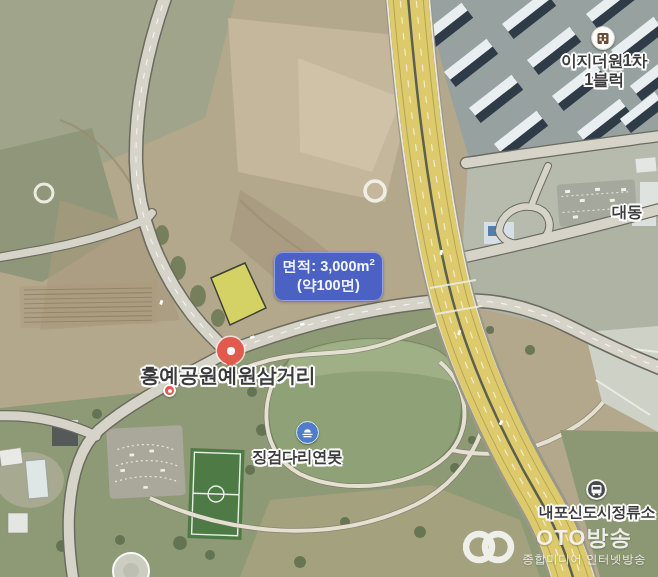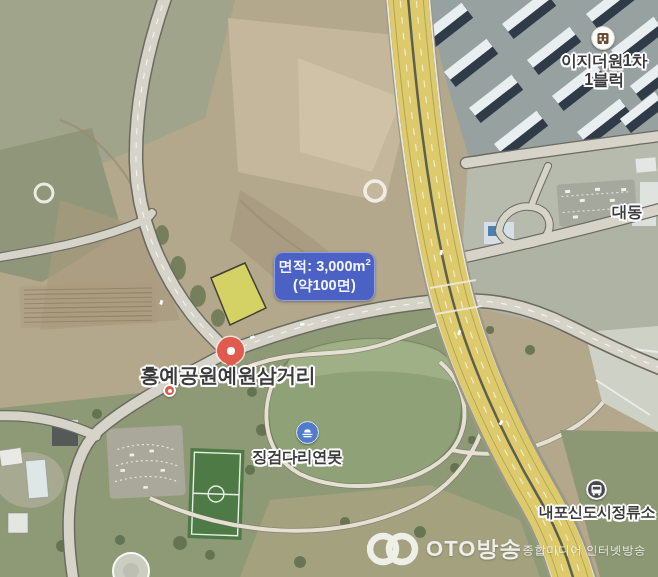--- a/index.html
+++ b/index.html
@@ -11,21 +11,21 @@
   .map-viewport svg.basemap { position:absolute; left:0; top:0; width:658px; height:577px; display:block; }
   .ol { position:absolute; }
   .maplabel {
     color:#3b3b3b; font-weight:bold; line-height:1.18; letter-spacing:-0.5px;
     text-shadow:-1.5px -1.5px 0 #fff, 1.5px -1.5px 0 #fff, -1.5px 1.5px 0 #fff, 1.5px 1.5px 0 #fff,
                  0 -2px 0 #fff, 0 2px 0 #fff, -2px 0 0 #fff, 2px 0 0 #fff;
     white-space:nowrap; text-align:center;
   }
   
   .tooltip {
-    left:274px; top:252px; width:101px; height:49px;
+    left:274px; top:252px; width:109px; height:49px;
     background:#4b61c4; border:1px solid rgba(180,195,240,.65);
     border-radius:9px; color:#f2f5ff; text-align:center;
     font-size:14.5px; font-weight:bold; line-height:1.35; padding-top:3px;
     box-shadow:0 1px 3px rgba(0,0,30,.35);
   }
   .tooltip sup { font-size:9.5px; }
   
   .marker-red {
     left:217px; top:337px; width:27px; height:27px; border-radius:50%;
     background:#e05a4d; box-shadow:0 0 0 1.5px rgba(255,240,235,.8);
@@ -52,21 +52,21 @@
   .lbl-apt   { left:536px; top:52px;  width:136px; font-size:16px; }
   .lbl-dist  { left:612px; top:203px; font-size:15.5px; }
   .lbl-int   { left:135px; top:364px; width:185px; font-size:20px; }
   .lbl-pond  { left:224px; top:448px; width:146px; font-size:15.5px; }
   .lbl-bus   { left:524px; top:503px; width:146px; font-size:15px; }
   
   .watermark {
     right:12px; bottom:10px; display:flex; align-items:center; gap:7px;
     color:#f5f5f3; opacity:.93; text-shadow:0 1px 2px rgba(40,40,40,.35);
   }
-  .watermark .txt { display:flex; align-items:center; }
+  .watermark .txt { display:flex; flex-direction:column; align-items:center; }
   .watermark .brand { font-size:22px; font-weight:800; letter-spacing:1px; line-height:1; }
   .watermark .sub { font-size:11.5px; font-weight:normal; letter-spacing:.5px; margin-top:3px; }
 </style>
 </head>
 <body>
 
 <div class="map-viewport">
 
   <svg class="basemap" viewBox="0 0 658 577" preserveAspectRatio="none">
 

